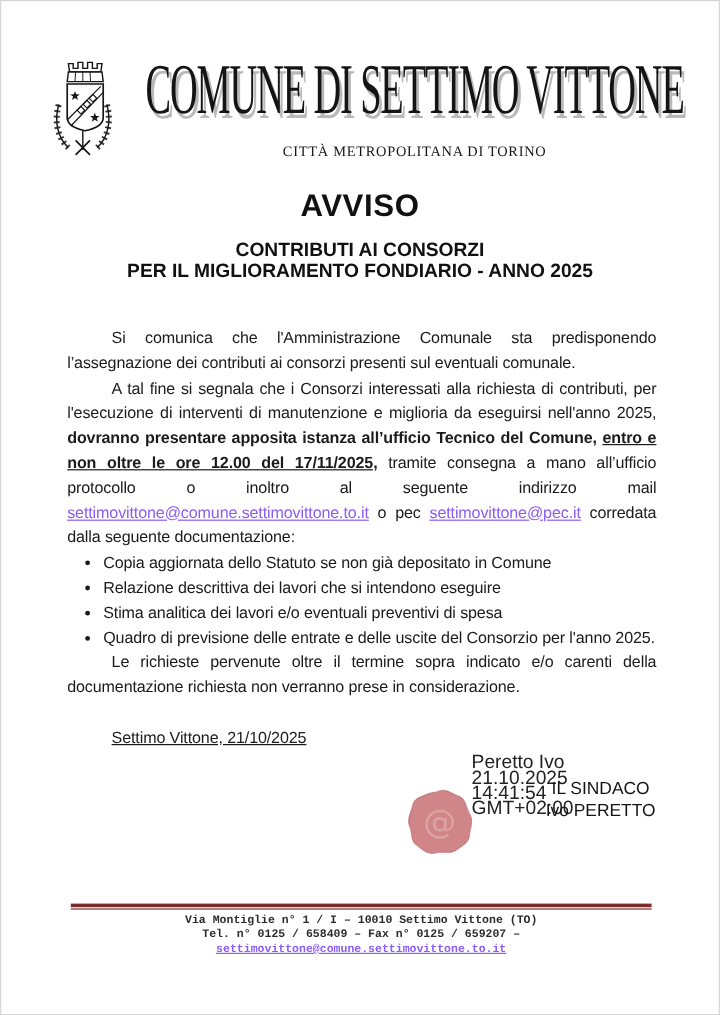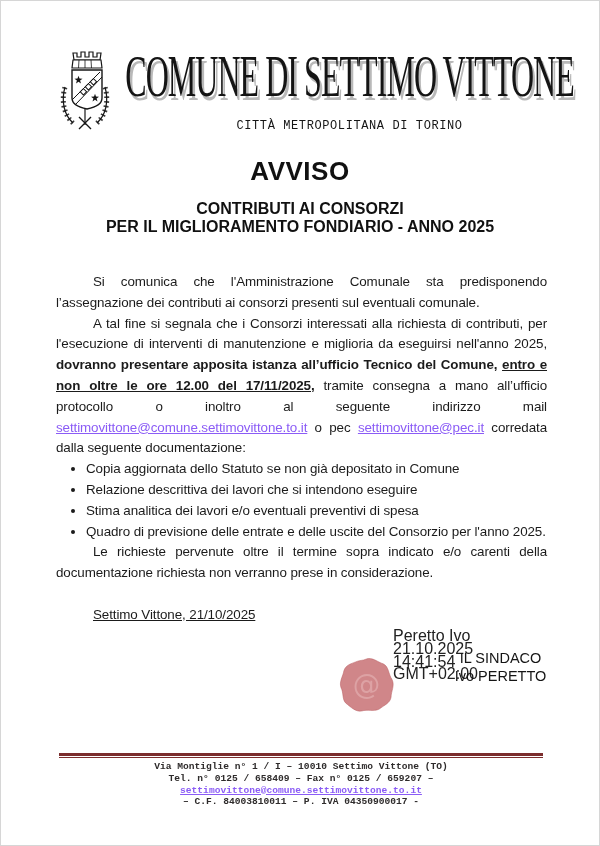--- a/index.html
+++ b/index.html
@@ -7,33 +7,33 @@
     position:relative;
     width:600px;height:846px;
     box-sizing:border-box;
     background:#ffffff;
     border:1px solid #d6d6d6;
     font-family:"Liberation Sans", sans-serif;
     color:#1b1b1b;
     overflow:hidden;
   }
   
-  .header{position:absolute;left:58px;top:44px;width:492px;display:flex;align-items:flex-end;}
+  .header{position:absolute;left:42px;top:44px;width:492px;display:flex;align-items:center;gap:12px;}
   .crest{width:52px;flex:0 0 52px;margin-top:2px;}
   .title-wrap{flex:1;text-align:center;padding-top:2px;}
   .muni-title{
     margin:0;display:inline-block;white-space:nowrap;
     font-family:"Liberation Serif", serif;font-weight:500;
     font-size:34px;line-height:34px;letter-spacing:-1px;
     color:#141414;text-shadow:2.5px 2.5px 0 #b9b9b9;
     transform:scale(0.94,1.75);transform-origin:top center;
   }
   .muni-sub{
     margin-top:38px;
-    font-family:Liberation Mono, monospace;
+    font-family:Liberation Serif, serif;
     font-size:12px;letter-spacing:0.6px;color:#161616;font-weight:500;
   }
   
   .headings{position:absolute;left:0;top:155px;width:100%;text-align:center;}
   .avviso{font-size:26px;font-weight:700;letter-spacing:0.5px;color:#111;}
   .subject{margin-top:13px;font-size:16px;font-weight:700;line-height:17.5px;color:#111;}
   
   .body{
     position:absolute;left:55px;top:271px;width:491px;
     font-size:13.4px;line-height:20.8px;text-align:justify;letter-spacing:-0.1px;
@@ -143,17 +143,16 @@
     <div>IL SINDACO</div>
     <div>Ivo PERETTO</div>
   </div>
 
   <div class="footer">
     <div class="rule-thick"></div>
     <div class="rule-thin"></div>
     <div class="footer-text">
       <div>Via Montiglie n° 1 / I – 10010 Settimo Vittone (TO)</div>
       <div><span>Tel. n° 0125 / 658409 – Fax n° 0125 / 659207 – </span><a class="link">settimovittone@comune.settimovittone.to.it</a></div>
-      <div>– C.F. 84003810011 – P. IVA 04350900017 -</div>
     </div>
   </div>
 
 </div>
 
 </body></html>

